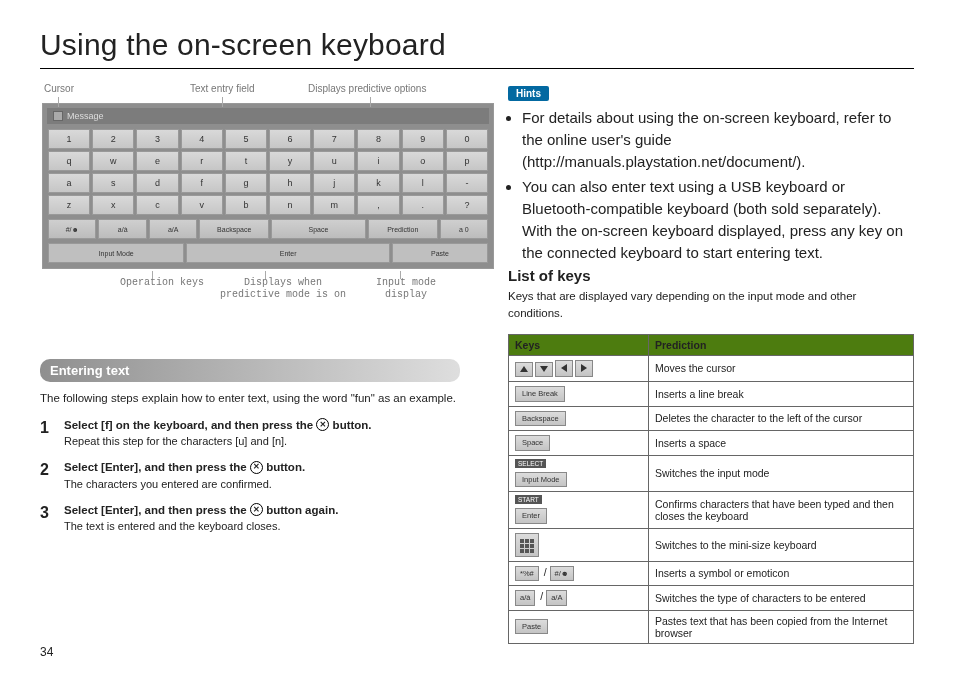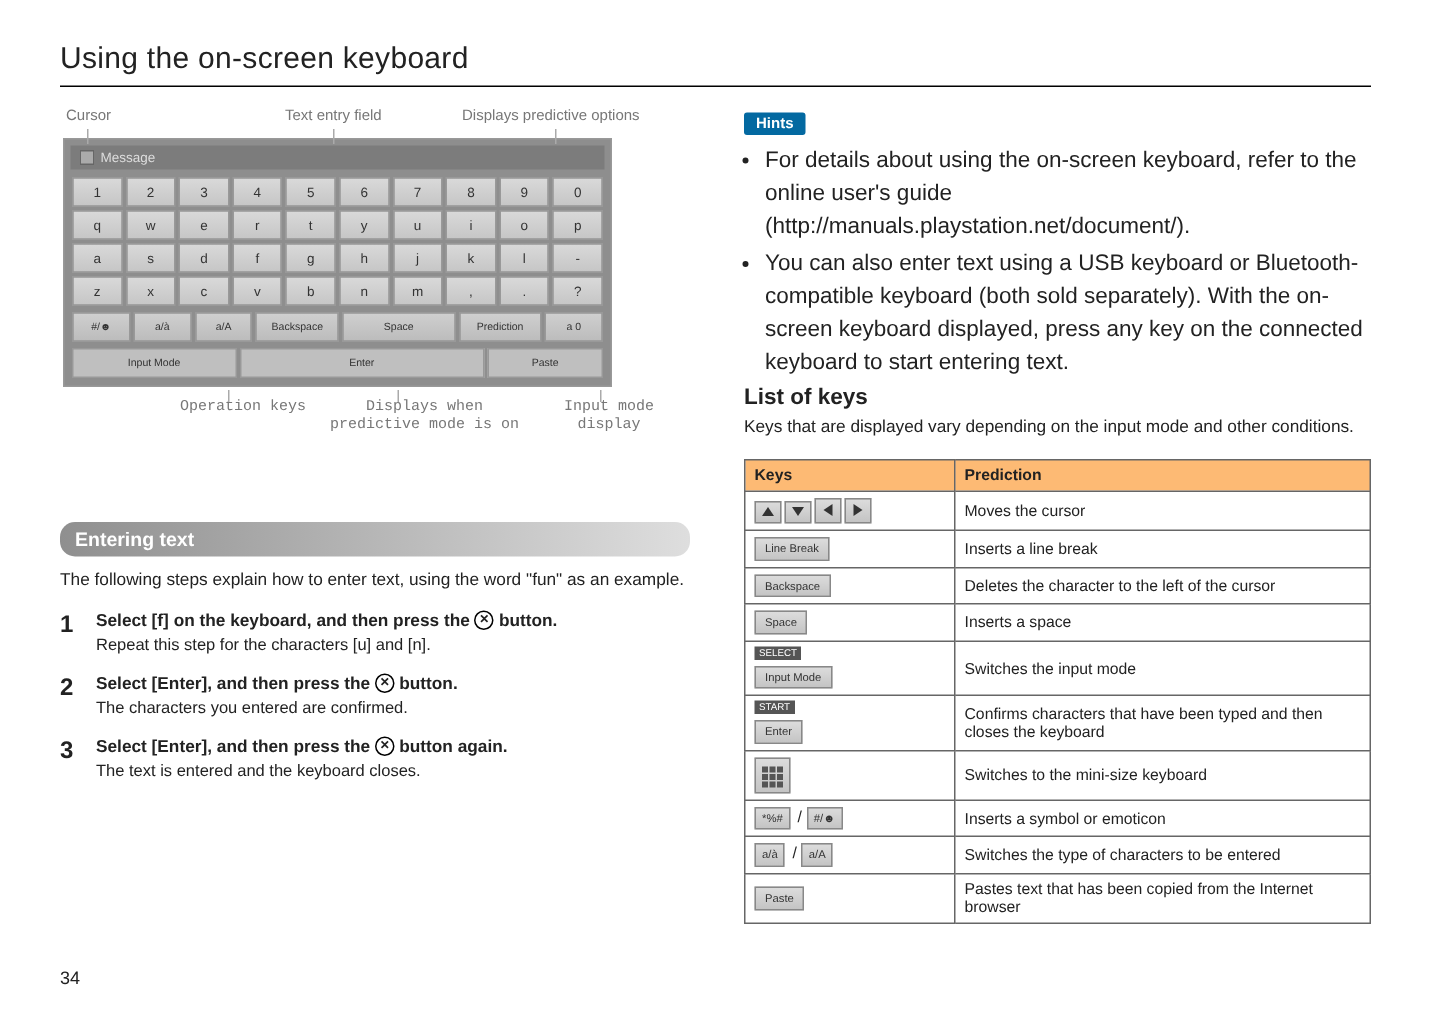--- a/index.html
+++ b/index.html
@@ -6,47 +6,47 @@
   body {
     width: 954px;
     height: 673px;
     background: #fff;
     font-family: Arial, Helvetica, sans-serif;
     color: #222;
     position: relative;
     padding: 28px 40px 18px 40px;
   }
   .page-title {
-    font-size: 20px;
+    font-size: 30px;
     font-weight: 300;
     letter-spacing: 0.2px;
     border-bottom: 1px solid #000;
     padding-bottom: 6px;
     margin-bottom: 14px;
   }
-  .columns { display: flex; gap: 36px; }
+  .columns { display: flex; gap: 48px; }
   .col-left { width: 420px; }
   .col-right { flex: 1; }
 
   
   .diagram-wrap { position: relative; padding-bottom: 12px; }
   .callouts-top {
     display: flex;
     font-size: 10px;
     color: #777;
     margin-bottom: 2px;
     position: relative;
     height: 18px;
   }
   .callouts-top span { position: absolute; }
   .kb {
     border: 1px solid #999;
     background: #8e8e8e;
     padding: 4px;
-    width: 366px;
+    width: 452px;
     margin-left: 2px;
   }
   .msg-bar {
     background: #7c7c7c;
     color: #ddd;
     font-size: 9px;
     padding: 3px 6px;
     display:flex;
     align-items:center;
     gap:4px;
@@ -150,21 +150,21 @@
   .list-heading { font-size:15px; font-weight:bold; margin-bottom:4px; }
 
   
   table.keytable {
     width:100%;
     border-collapse: collapse;
     font-size: 10.5px;
     margin-top: 10px;
   }
   table.keytable th {
-    background:#fdba74;
+    background:#4d7c0f;
     text-align:left;
     padding:4px 6px;
     border:1px solid #666;
     font-weight:bold;
   }
   table.keytable td {
     border:1px solid #666;
     padding:4px 6px;
     vertical-align: middle;
   }

